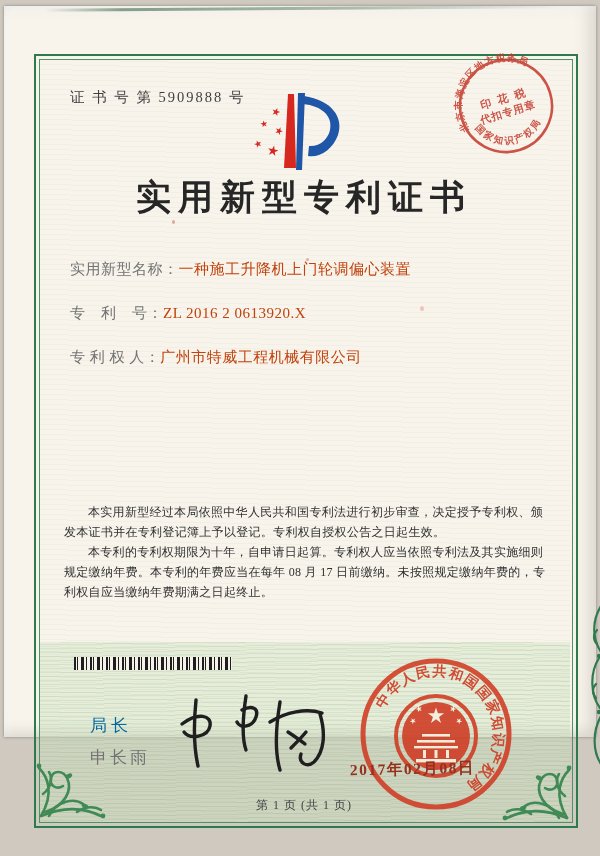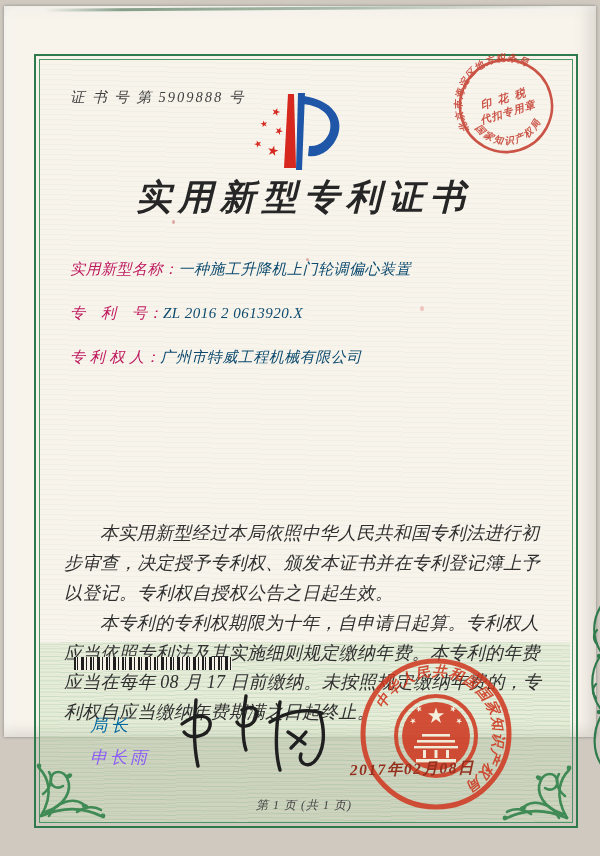--- a/index.html
+++ b/index.html
@@ -1,21 +1,21 @@
 <!DOCTYPE html>
 <html><head>
 <meta charset="utf-8">
 <style>
   html,body{margin:0;padding:0;}
   body{
     width:600px;height:856px;overflow:hidden;
     background:#cfc9c0;
     font-family:"Liberation Serif","DejaVu Serif",serif;
   }
-  .stage{position:relative;width:600px;height:740px;font-style:italic;}
+  .stage{position:relative;width:600px;height:740px;}
   .paper{
     position:absolute;left:4px;top:6px;right:4px;bottom:3px;
     background:#f8f4ec;
     box-shadow:inset -10px 0 14px rgba(60,50,40,.10), inset 0 -8px 12px rgba(60,50,40,.07),
                inset 4px 4px 8px rgba(255,255,255,.6), 0 0 3px rgba(0,0,0,.35);
   }
   .top-scan-edge{position:absolute;left:40px;top:1px;width:520px;height:3px;
     background:linear-gradient(90deg,rgba(40,90,55,.0),rgba(40,90,55,.55) 15%,rgba(40,90,55,.35) 60%,rgba(40,90,55,.0));
     border-radius:2px;transform:rotate(-.4deg);}
   .frame{
@@ -38,32 +38,32 @@
     pointer-events:none;
   }
   .cert-no{position:absolute;left:66px;top:82px;font-size:14.5px;letter-spacing:2px;color:#3f3f3f;}
   .logo{position:absolute;left:246px;top:84px;}
   .title{
     position:absolute;left:0;top:168px;width:600px;text-align:center;
     font-size:35px;font-weight:bold;letter-spacing:7px;color:#262626;
   }
   .fields{position:absolute;left:66px;top:254px;width:480px;}
   .field-row{height:24px;margin-bottom:20px;font-size:15px;color:#333;letter-spacing:.5px;white-space:nowrap;}
-  .field-row .lbl{color:#be185d;}
-  .field-row .val{color:#0c4a6e;}
-  .paras{position:absolute;left:60px;top:497px;width:484px;font-size:18px;line-height:1.66;color:#303030;margin-top:16px;}
+  .field-row .lbl{color:#737373;}
+  .field-row .val{color:#c2410c;}
+  .paras{position:absolute;left:60px;top:497px;width:484px;font-size:12px;line-height:1.66;color:#303030;}
   .paras p{margin:0;text-indent:2em;letter-spacing:.3px;}
   .barcode{
     position:absolute;left:70px;top:651px;width:158px;height:13px;
     background:repeating-linear-gradient(90deg,
       #1e1e1e 0 2px,#f6f2e8 2px 3px,#1e1e1e 3px 4px,#f6f2e8 4px 7px,
       #1e1e1e 7px 10px,#f6f2e8 10px 12px,#1e1e1e 12px 13px,#f6f2e8 13px 16px);
   }
   .sig-title{position:absolute;left:86px;top:708px;font-size:17px;letter-spacing:4px;color:#0369a1;}
-  .sig-name{position:absolute;left:86px;top:740px;font-size:17px;letter-spacing:3px;color:#8b5cf6;}
+  .sig-name{position:absolute;left:86px;top:740px;font-size:17px;letter-spacing:3px;color:#737373;}
   .signature{position:absolute;left:168px;top:684px;}
   .seal{position:absolute;left:352px;top:648px;opacity:.95;}
   .seal-date{
     position:absolute;left:346px;top:753px;font-size:15.5px;font-weight:bold;
     color:#95301f;letter-spacing:1.5px;transform:rotate(-1.2deg);white-space:nowrap;
   }
   .footer{position:absolute;left:0;top:791px;width:600px;text-align:center;font-size:12px;color:#444;letter-spacing:1px;}
   .corner{position:absolute;}
   .corner-left{left:31px;top:722px;}
   .corner-right{left:475px;top:724px;transform:scaleX(-1);}

